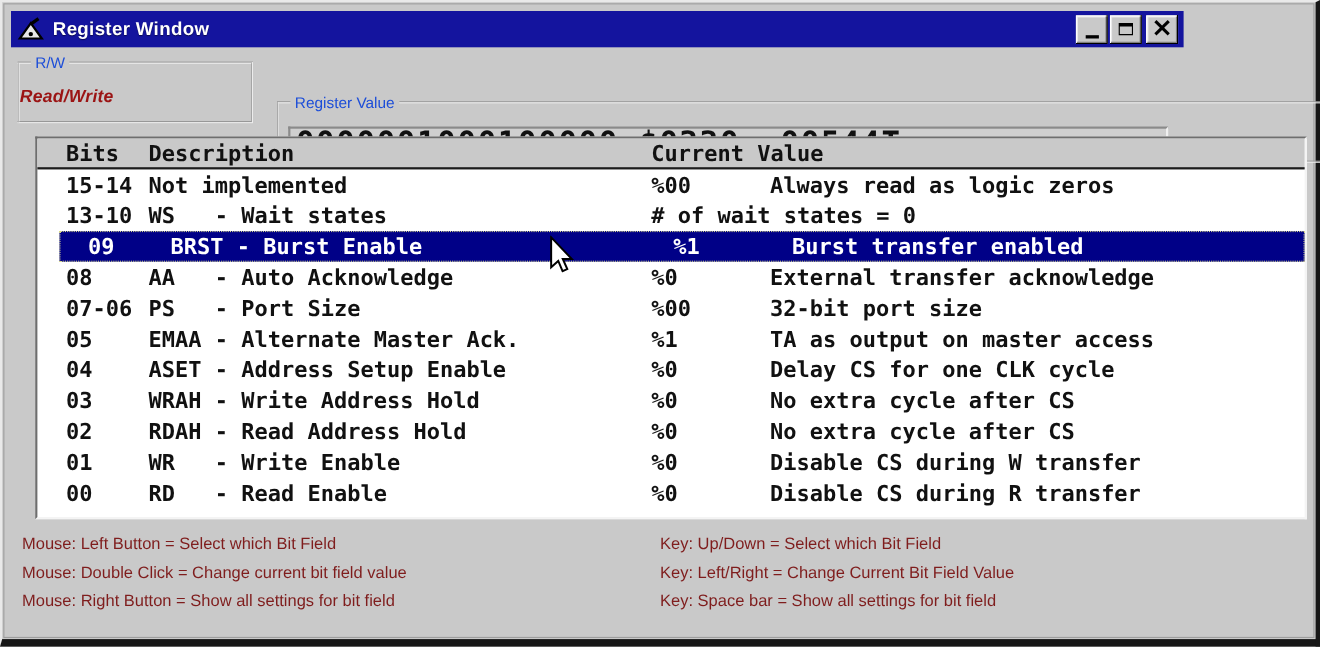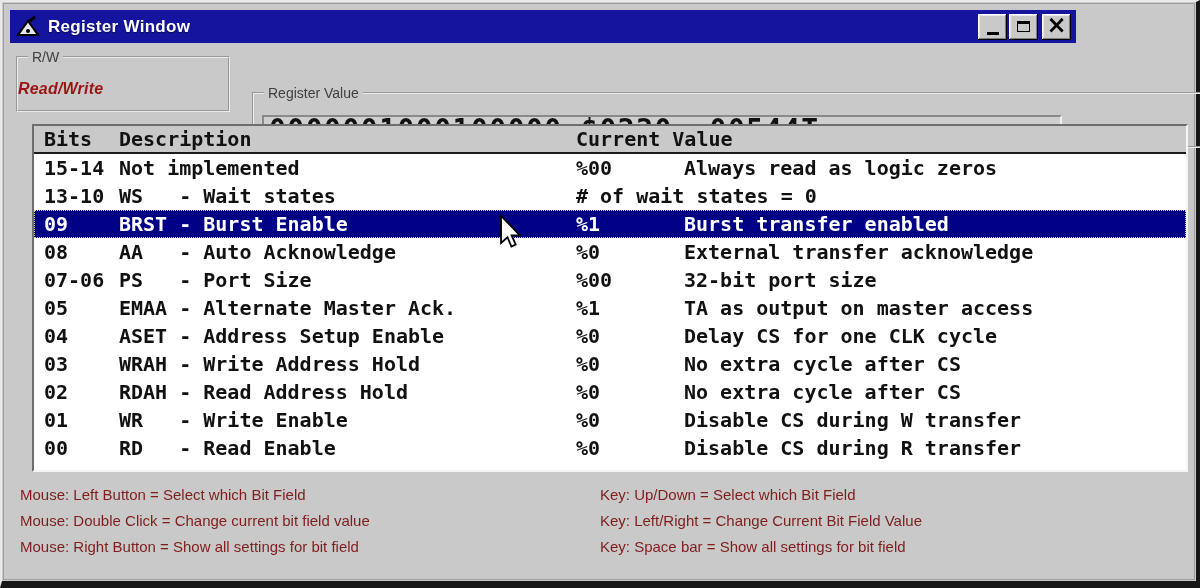--- a/index.html
+++ b/index.html
@@ -50,21 +50,21 @@
   .glyph-x{font-size:24px;font-weight:bold;color:#000;line-height:20px;margin-top:-3px;font-family:"DejaVu Sans",sans-serif;}
   
   .groupbox{
     position:absolute;top:54px;height:56px;
     border:2px groove #ececec;box-sizing:border-box;
   }
   .gb-rw{left:14px;width:214px;}
   .gb-reg{left:250px;width:1108px;margin-top:36px;}
   .group-label{
     position:absolute;top:-9px;left:10px;background:var(--silver);
-    padding:0 4px;font-size:14px;color:#404040;white-space:pre;
+    padding:0 4px;font-size:14px;color:#1d4ed8;white-space:pre;
   }
   .rw-value{
     position:absolute;left:0;top:22px;
     color:var(--readwrite);font-weight:bold;font-size:16px;letter-spacing:.2px;font-style:italic;
   }
   .reg-field{
     position:absolute;left:8px;top:21px;width:800px;height:29px;
     background:#cfcfcf;box-sizing:border-box;
     border-top:2px solid #8a8a8a;border-left:2px solid #8a8a8a;
     border-bottom:2px solid #efefef;border-right:2px solid #efefef;
@@ -80,31 +80,31 @@
   .table-panel{
     position:absolute;left:30px;top:122px;width:1156px;height:348px;
     background:#fff;box-sizing:border-box;
     border-top:2px solid #6e6e6e;border-left:2px solid #6e6e6e;
     border-bottom:2px solid #f4f4f4;border-right:2px solid #f4f4f4;
     font-family:"DejaVu Sans Mono",monospace;font-weight:bold;font-size:20px;
     color:#111;
   }
   .grid-row{
     display:grid;grid-template-columns:85px 457px 108px auto;
-    height:28px;line-height:28px;white-space:pre;
+    height:28px;line-height:28px;white-space:pre;padding-left:16px;
   }
   .header-row{
     background:var(--silver);height:26px;line-height:26px;
     border-bottom:2px solid #1c1c1c;
   }
   .cell-bits{padding-left:10px;}
   .hdr-current{grid-column:3 / span 2;}
   .row.selected{
     background:var(--selection);color:#fff;
-    outline:1px dotted var(--focusdot);outline-offset:-1px;
+    outline:1px dotted var(--focusdot);outline-offset:-1px;margin-left:20px;
   }
   
   .help-col{
     position:absolute;top:480px;font-size:15px;line-height:26px;
     color:#7f1d1d;
   }
   .help-mouse{left:18px;}
   .help-keys{left:598px;}
   
   .cursor{position:absolute;left:494px;top:212px;width:28px;height:34px;pointer-events:none;}

